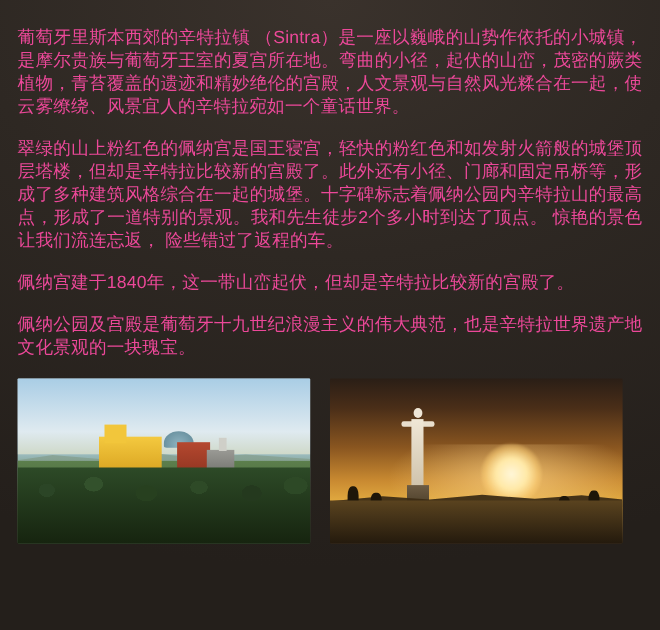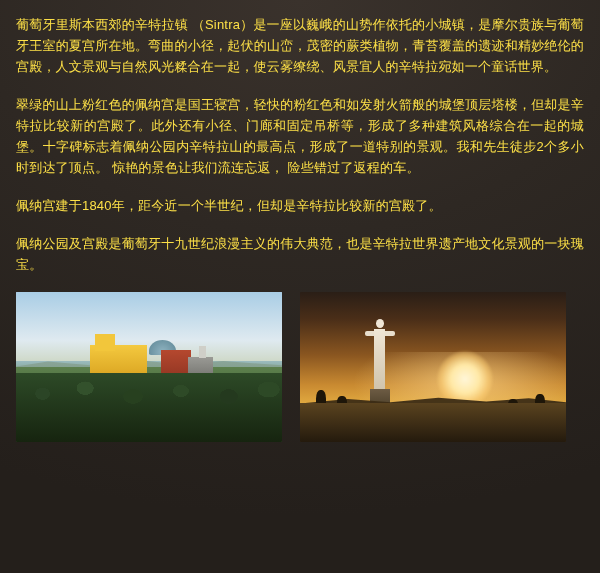--- a/index.html
+++ b/index.html
@@ -19,24 +19,24 @@
     background:
       radial-gradient(120% 90% at 50% 0%, #3a322c 0%, #2e2823 45%, #241f1b 100%);
     z-index: 0;
   }
   .content {
     position: relative;
     z-index: 1;
     padding: 14px 16px 0 16px;
   }
   p.para {
-    color: #fde047;
-    font-size: 13px;
+    color: #ec4899;
+    font-size: 16px;
     line-height: 21px;
-    margin: 0 0 17px 0;
+    margin: 10px 0 17px 0;
     text-align: justify;
     letter-spacing: 0.2px;
   }
   .images {
     position: relative;
     z-index: 1;
     margin-top: 6px;
     padding: 0 16px;
     display: flex;
     gap: 18px;
@@ -171,21 +171,21 @@
   .statue .t4 { right: 18%; height: 13px; }
 </style>
 </head>
 <body>
 
 <div class="page-bg"></div>
 
 <div class="content">
   <p class="para">葡萄牙里斯本西郊的辛特拉镇 （Sintra）是一座以巍峨的山势作依托的小城镇，是摩尔贵族与葡萄牙王室的夏宫所在地。弯曲的小径，起伏的山峦，茂密的蕨类植物，青苔覆盖的遗迹和精妙绝伦的宫殿，人文景观与自然风光糅合在一起，使云雾缭绕、风景宜人的辛特拉宛如一个童话世界。</p>
   <p class="para">翠绿的山上粉红色的佩纳宫是国王寝宫，轻快的粉红色和如发射火箭般的城堡顶层塔楼，但却是辛特拉比较新的宫殿了。此外还有小径、门廊和固定吊桥等，形成了多种建筑风格综合在一起的城堡。十字碑标志着佩纳公园内辛特拉山的最高点，形成了一道特别的景观。我和先生徒步2个多小时到达了顶点。 惊艳的景色让我们流连忘返， 险些错过了返程的车。</p>
-  <p class="para">佩纳宫建于1840年，距今近一个半世纪，但却是辛特拉比较新的宫殿了。</p>
+  <p class="para">佩纳宫建于1840年，这一带山峦起伏，但却是辛特拉比较新的宫殿了。</p>
   <p class="para">佩纳公园及宫殿是葡萄牙十九世纪浪漫主义的伟大典范，也是辛特拉世界遗产地文化景观的一块瑰宝。</p>
 </div>
 
 <div class="images">
 
   <div class="photo pena">
     <div class="sky-haze"></div>
     <div class="far-hills"></div>
     <div class="mid-green"></div>
     <div class="castle">

